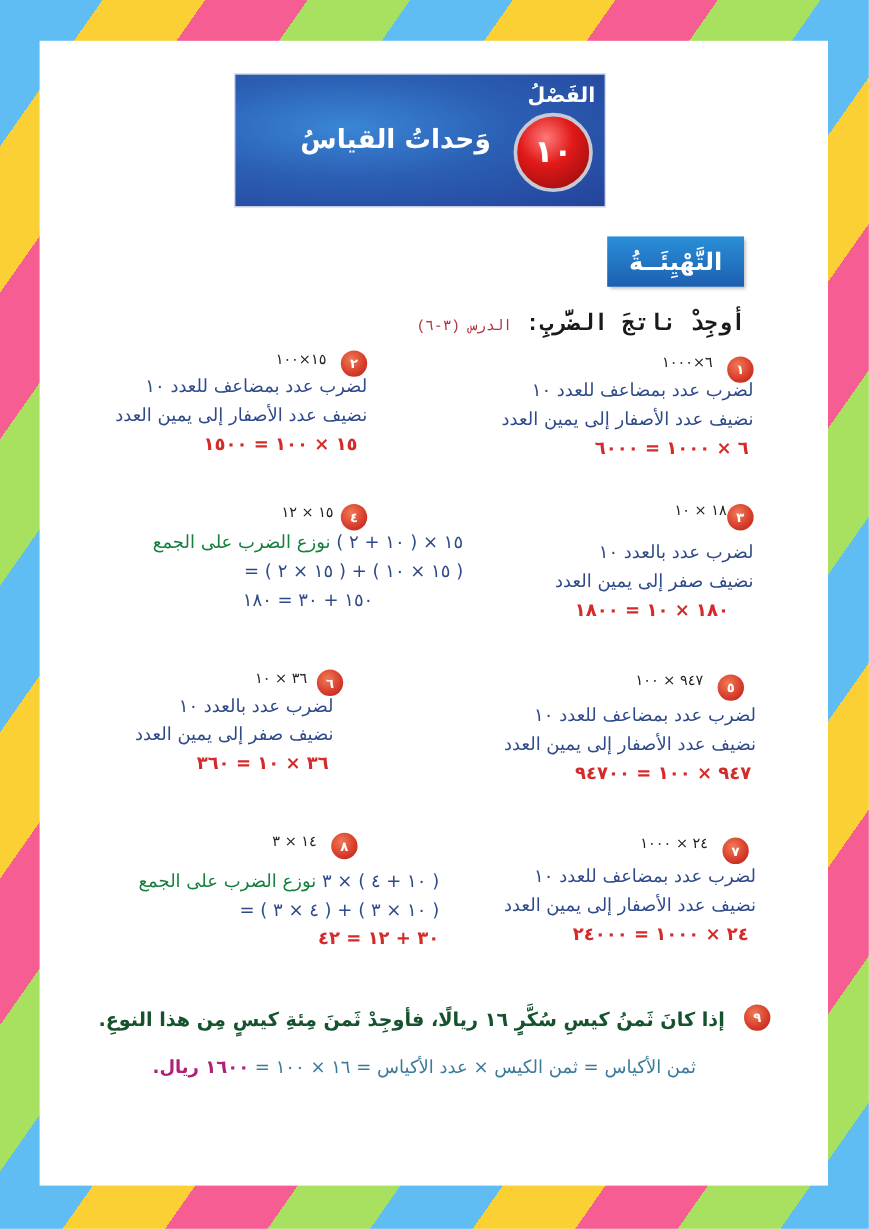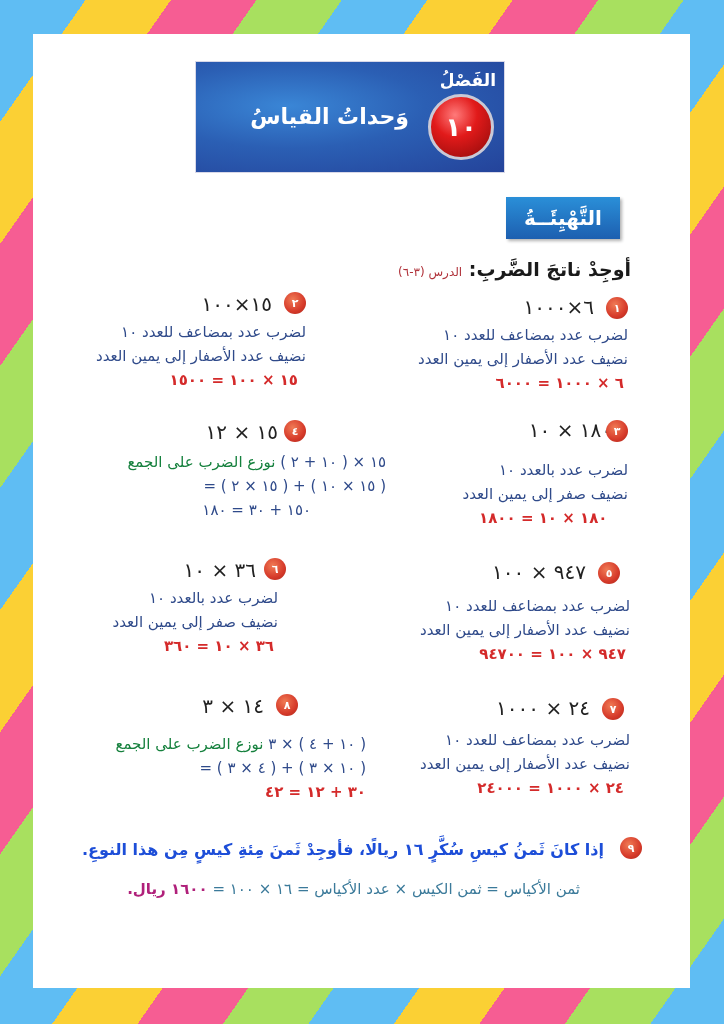--- a/index.html
+++ b/index.html
@@ -37,36 +37,36 @@
     color:#fff; font-size:26px; font-weight:bold;
   }
   .warmup {
     left:506px; top:197px; width:114px; height:42px;
     background: linear-gradient(#2a8fd8, #1d5fb0);
     color:#fff; font-size:20px; font-weight:bold;
     display:flex; align-items:center; justify-content:center;
     box-shadow: 2px 2px 3px rgba(0,0,0,0.3);
   }
   .instruction {
-    right:93px; top:258px; direction:rtl; font-size:19px; font-weight:bold; color:#1a1a1a; white-space:nowrap;
+    right:103px; top:258px; direction:rtl; font-size:19px; font-weight:bold; color:#1a1a1a; white-space:nowrap;font-family:Liberation Mono, monospace;
   }
   .instruction .ref { font-size:12px; font-weight:normal; color:#b0323a; }
   .prob { direction:rtl; text-align:right; }
   .badge {
     position:absolute; width:22px; height:22px; border-radius:50%;
     background: radial-gradient(circle at 40% 35%, #f07b55 0%, #d63a2a 60%, #a82518 100%);
     color:#fff; font-size:11px; font-weight:bold;
     display:flex; align-items:center; justify-content:center;
   }
-  .expr { font-size:20px; color:#222; white-space:nowrap; direction:ltr; }
+  .expr { font-size:12px; color:#222; white-space:nowrap; direction:ltr; }
   .line { font-size:15px; color:#2f4a8a; white-space:nowrap; line-height:24px; }
   .ans { font-size:15px; color:#d42a2a; white-space:nowrap; line-height:24px; font-weight:bold; }
   .green { color:#15803d; }
   .gray { color:#2f4a8a; }
-  .q9 { right:120px; top:840px; direction:rtl; font-size:16px; font-weight:bold; color:#1d4ed8; white-space:nowrap; }
+  .q9 { right:120px; top:840px; direction:rtl; font-size:16px; font-weight:bold; color:#14532d; white-space:nowrap; }
   .q9-ans { right:144px; top:880px; direction:rtl; font-size:15px; color:#3b7a9a; white-space:nowrap; }
   .q9-ans .total { color:#b0207a; font-weight:bold; }
 </style>
 </head>
 <body>
 
 <div class="panel"></div>
 
 <div class="abs banner">
   <div class="abs chapter-label">الفَصْلُ</div>

